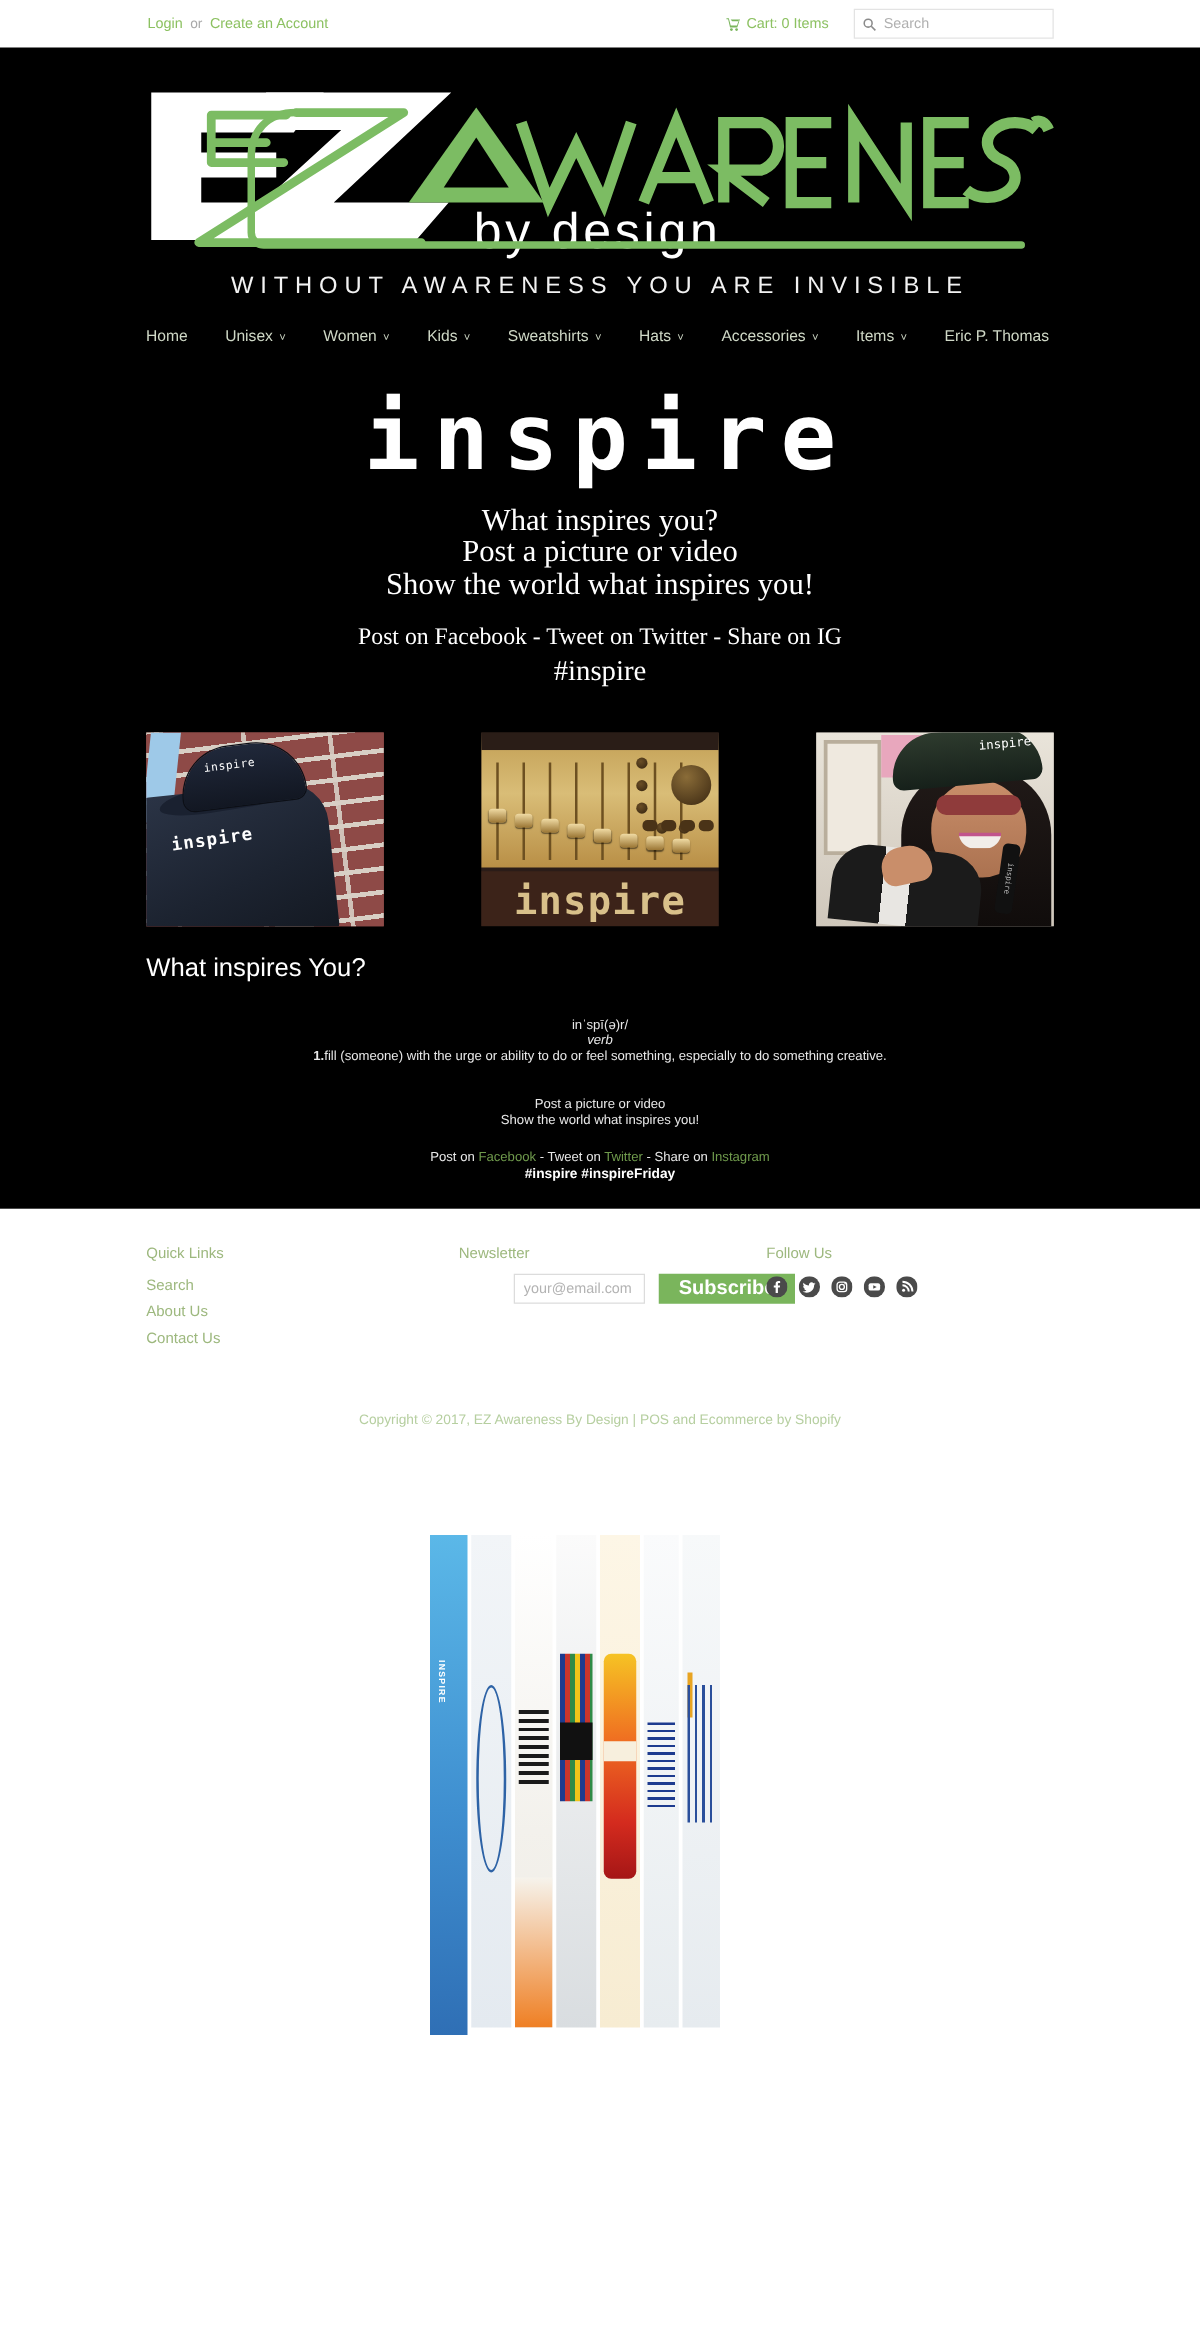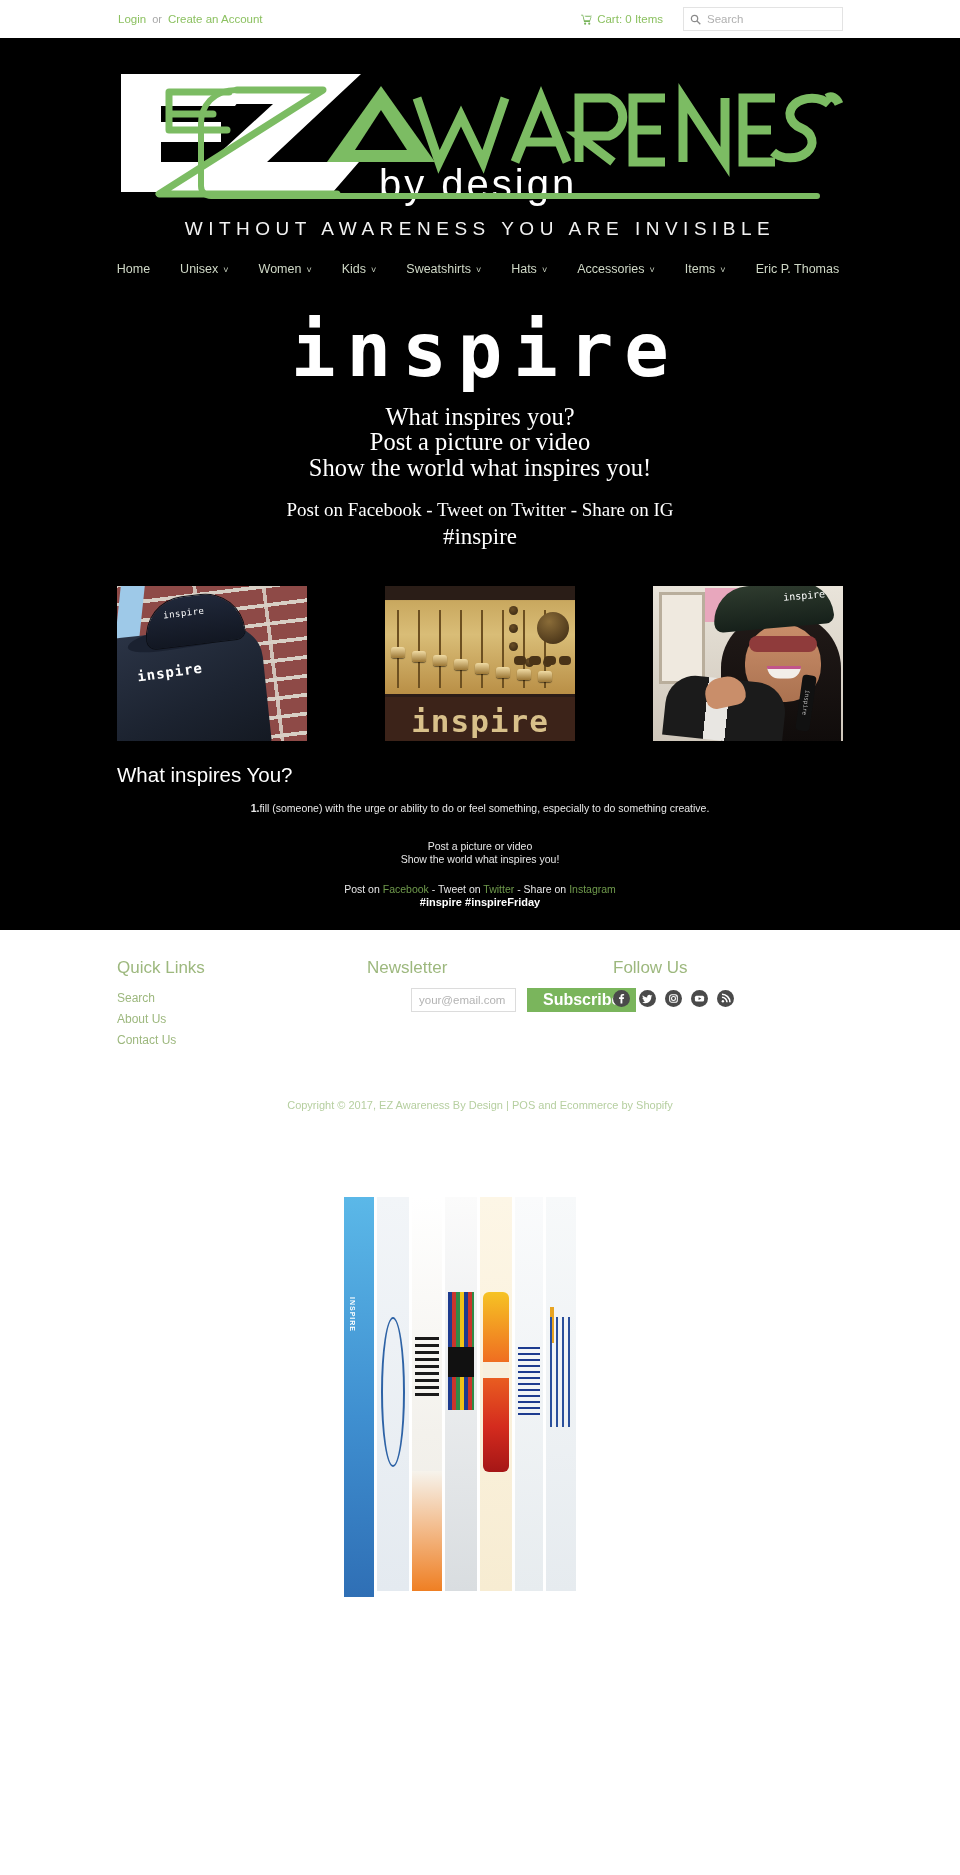--- a/index.html
+++ b/index.html
@@ -290,21 +290,21 @@
     padding: 28px 0 0 0;
   }
   .footer-cols {
     width: 726px; margin: 0 auto;
     display: flex;
   }
   .fcol-quick { width: 250px; }
   .fcol-news { width: 246px; }
   .fcol-follow { width: 230px; }
   .fcol h4 {
-    color:#9db87e; font-size:17px; font-weight:400; margin-bottom: 10px;
+    color:#9db87e; font-size:12px; font-weight:400; margin-bottom: 10px;
   }
   .fcol ul { list-style:none; }
   .fcol ul li { margin-bottom: 3px; }
   .fcol ul li a { color:#9db87e; font-size:12px; text-decoration:none; }
   .news-row { display:flex; align-items:center; gap: 11px; padding-left: 44px; }
   .news-row input {
     width: 105px; height: 24px; border:1px solid #dcdcdc;
     padding: 0 7px; font-size: 11.5px; color:#9e9e9e;
     font-family:"Liberation Sans", sans-serif; outline:none;
   }
@@ -568,20 +568,22 @@
         <div class="p3-band">inspire</div>
       </div>
     </div>
 
   </div>
 
   <div class="content-black">
     <div class="wrap726">
       <div class="sec-title">What inspires You?</div>
 
+      <div class="def-phon">inˈspī(ə)r/</div>
+      <div class="def-pos">verb</div>
       <div class="def-body"><b>1.</b><span>fill (someone) with the urge or ability to do or feel something, especially to do something creative.</span></div>
 
       <div class="cta-block">
         <div>Post a picture or video</div>
         <div>Show the world what inspires you!</div>
       </div>
 
       <div class="cta-social">
         <span>Post on </span><a href="#">Facebook</a><span> - Tweet on </span><a href="#">Twitter</a><span> - Share on </span><a href="#">Instagram</a>
       </div>

